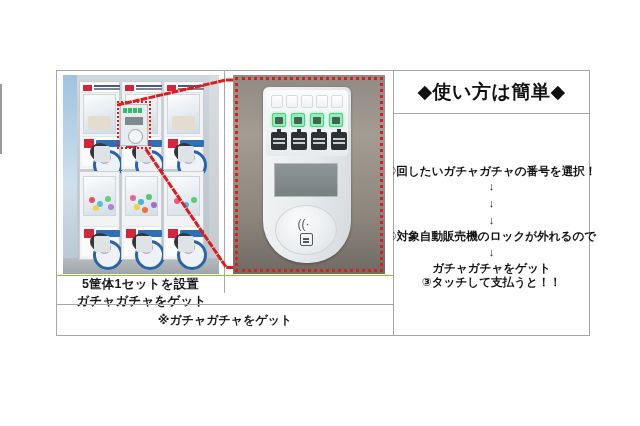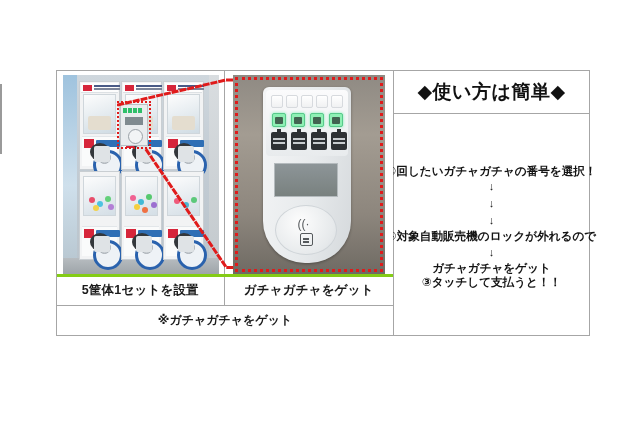--- a/index.html
+++ b/index.html
@@ -59,23 +59,23 @@
   }
   .photo-cell.left {
     width: 168px;
     border-right: 1px solid #a6a6a6;
   }
   .photo-cell.right {
     width: 169px;
   }
   .caption-row {
     display: flex;
-    flex-direction: row;
+    flex-direction: column;
     height: 28px;
-    border-top: 3px solid #84cc16;
+    border-top: 1px solid #84cc16;
   }
   .caption-cell {
     box-sizing: border-box;
     display: flex;
     align-items: center;
     justify-content: center;
     font-size: 12.5px;
     font-weight: bold;
     color: #1a1a1a;
     letter-spacing: 0.2px;

